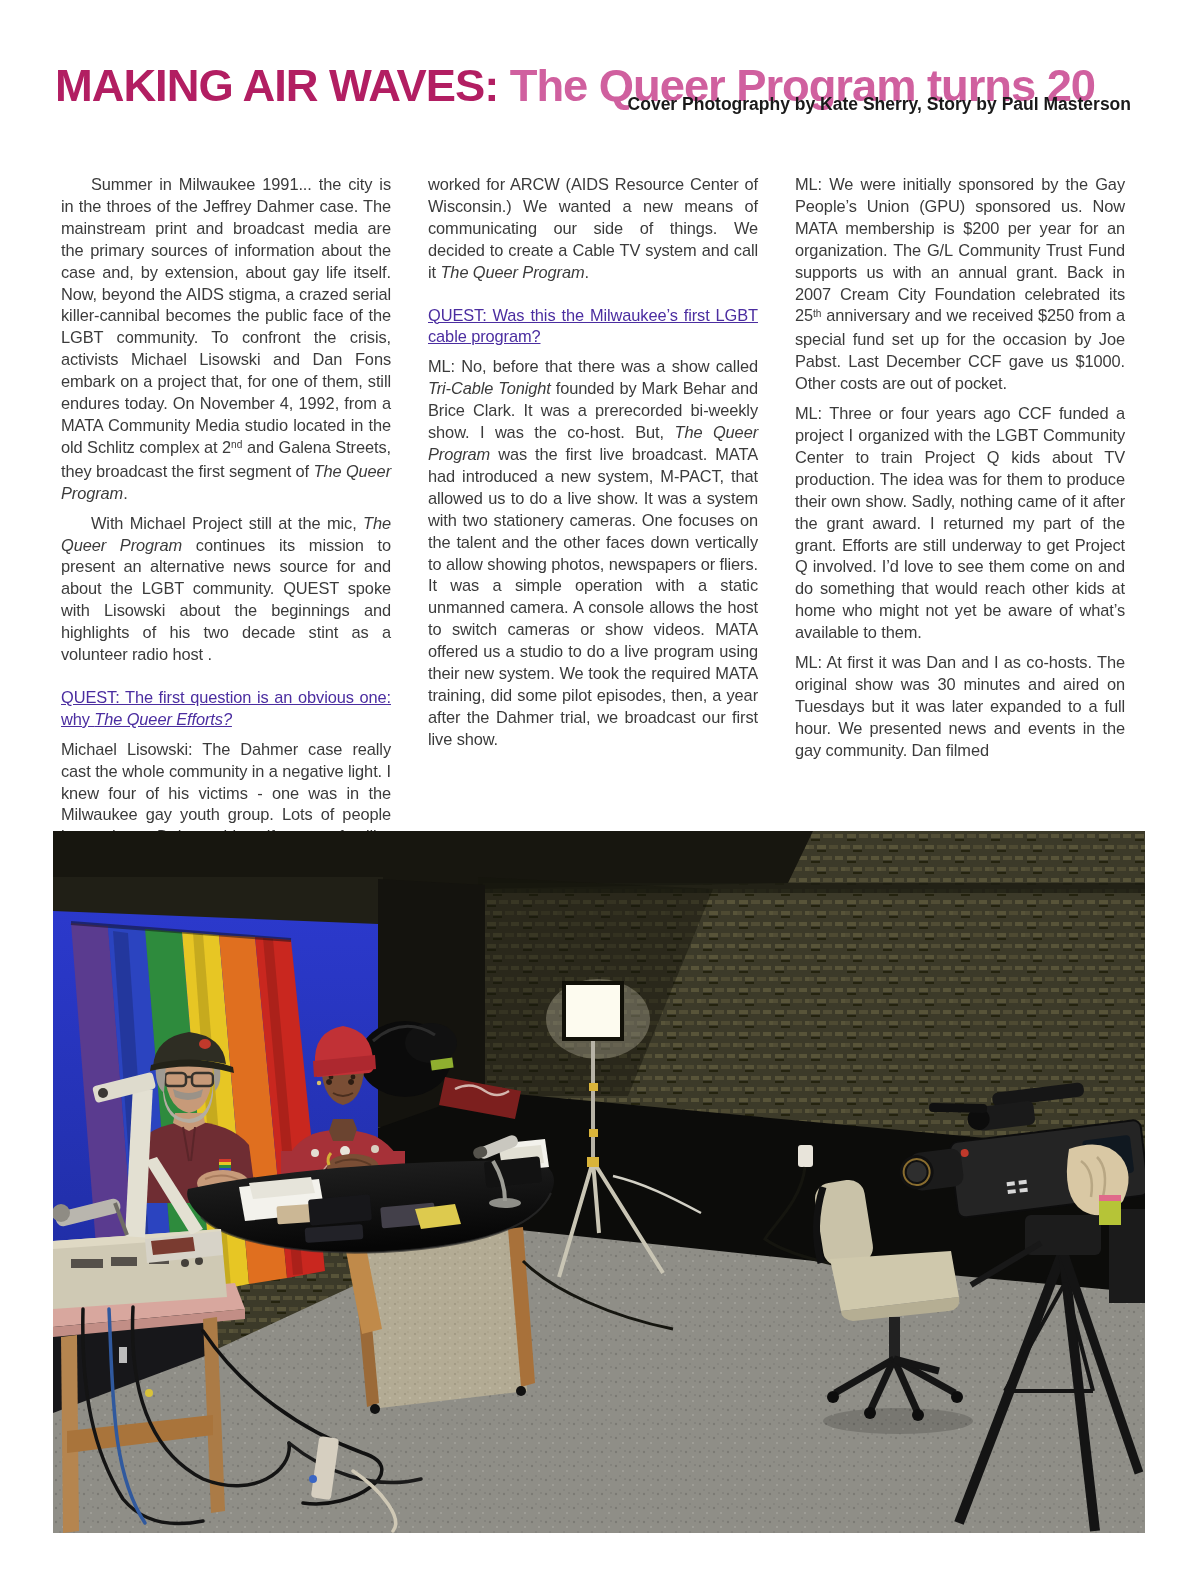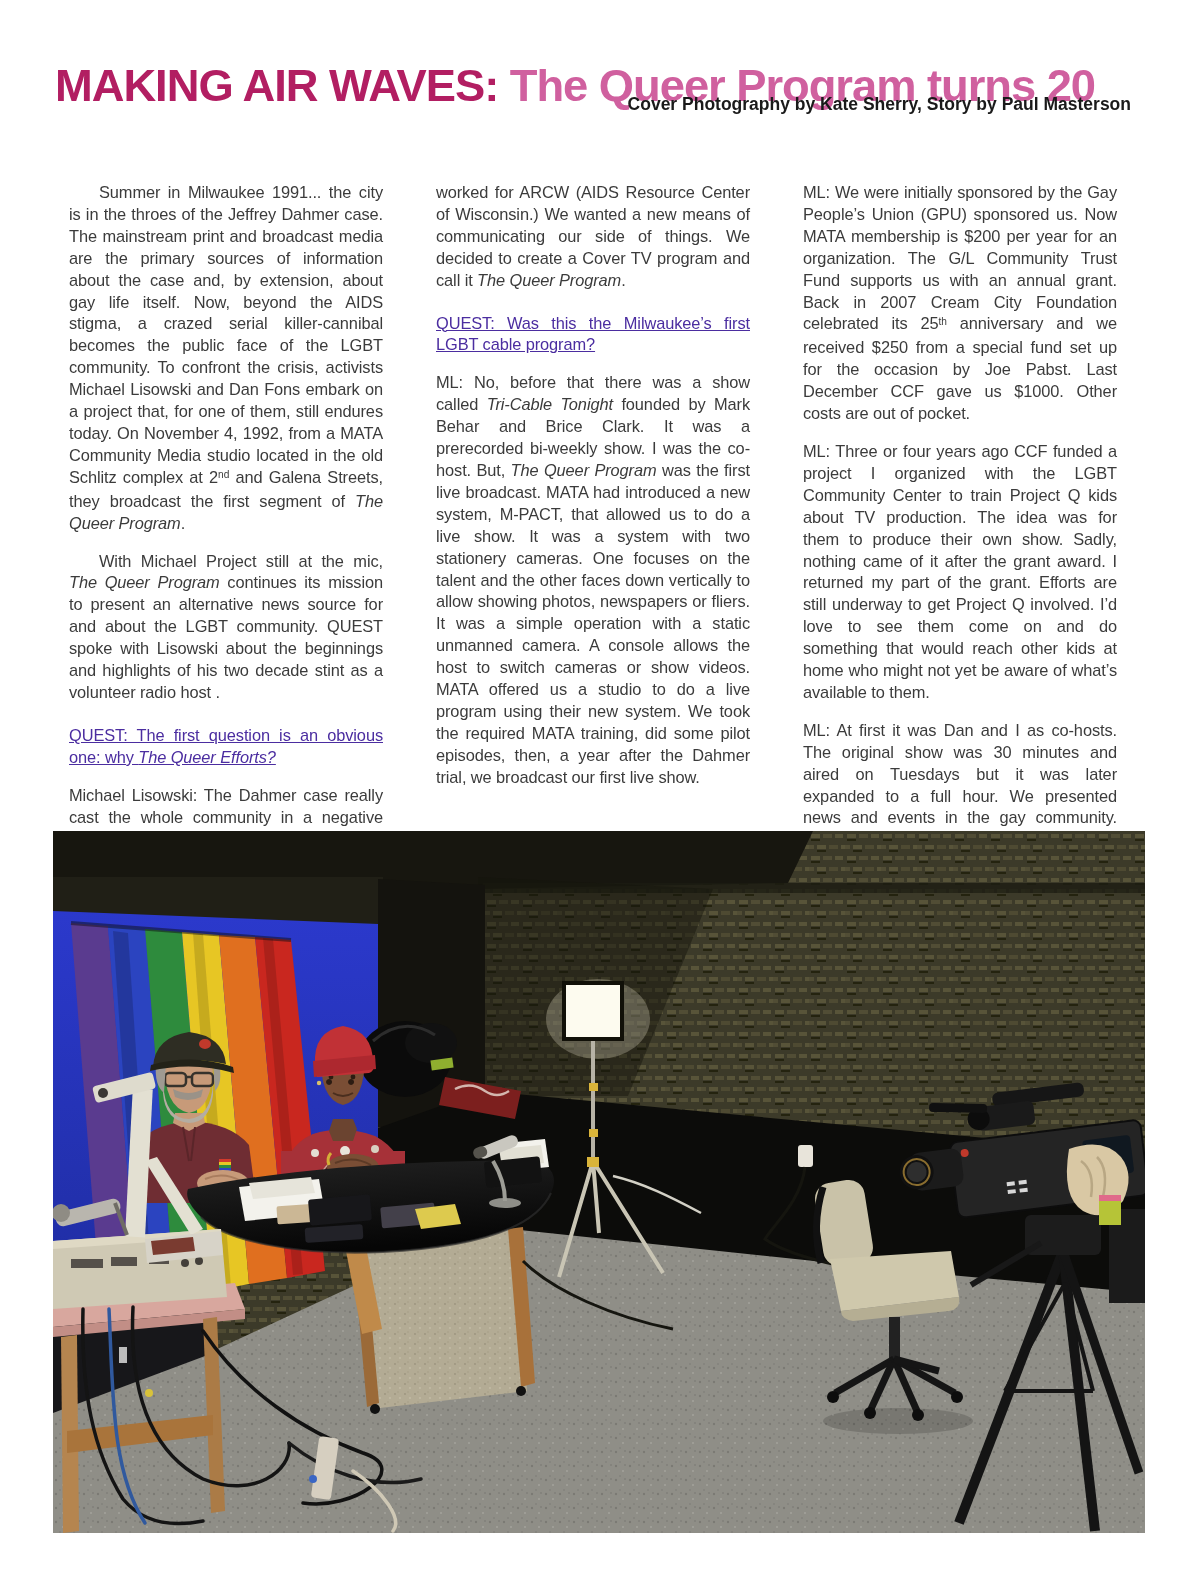--- a/index.html
+++ b/index.html
@@ -10,21 +10,21 @@
         font-family:"Liberation Sans", sans-serif;}
   .headline{position:absolute;left:55px;top:34px;width:1080px;white-space:nowrap;
             font-weight:800;font-size:44px;letter-spacing:-1px;line-height:1.05;
             transform:scaleX(1.03);transform-origin:left top;}
   .headline .t1{color:var(--c-head1);}
   .headline .t2{color:var(--c-head2);}
   .byline{position:absolute;right:64px;top:94px;font-weight:700;font-size:17.5px;color:var(--c-byline);}
   .columns{position:absolute;left:53px;top:166px;width:1080px;display:flex;gap:21px;}
   .col{width:346px;text-align:justify;color:var(--c-body);font-size:16.4px;line-height:21.9px;
        letter-spacing:-0.1px;}
-  .col p{margin:16px;}
+  .col p{margin:8px;}
   .col p.indent{text-indent:30px;}
   .col p.quest{color:var(--c-quest);margin-top:21px;text-decoration:underline;}
   .col span.i{font-style:italic;}
   .col span.sup{font-size:0.62em;position:relative;top:-0.45em;letter-spacing:0;}
   .photo{position:absolute;left:53px;top:831px;width:1092px;height:702px;}
   .photo svg{display:block;width:100%;height:100%;}
 </style>
 </head>
 <body>
 
@@ -35,21 +35,21 @@
   <div class="byline">Cover Photography by Kate Sherry,  Story by Paul Masterson</div>
 
   <div class="columns">
     <div class="col">
         <p class="body indent"><span>Summer in Milwaukee 1991... the city is in the throes of the Jeffrey Dahmer case. The mainstream print and broadcast media are the primary sources of information about the case and, by extension, about gay life itself. Now, beyond the AIDS stigma, a crazed serial killer-cannibal becomes the public face of the LGBT community. To confront the crisis, activists Michael Lisowski and Dan Fons embark on a project that, for one of them, still endures today. On November 4, 1992, from a MATA Community Media studio located in the old Schlitz complex at 2</span><span class="sup">nd</span><span> and Galena Streets, they broadcast the first segment of </span><span class="i">The Queer Program</span><span>.</span></p>
         <p class="body indent"><span>With Michael Project still at the mic, </span><span class="i">The Queer Program</span><span> continues its mission to present an alternative news source for and about the LGBT community. QUEST spoke with Lisowski about the beginnings and highlights of his two decade stint as a volunteer radio host .</span></p>
         <p class="quest"><span>QUEST: The first question is an obvious one: why </span><span class="i">The Queer Efforts?</span></p>
         <p class="answer"><span>Michael Lisowski:  The Dahmer case really cast the whole community in a negative light. I knew four of his victims - one was in the Milwaukee gay youth group. Lots of people knew them. Dahmer himself was a familiar face in the bars and the rumors were flying. Dan Fons was active in ACT-Up and we both</span></p>
       </div>
     <div class="col">
-        <p class="answer"><span>worked for ARCW (AIDS Resource Center of Wisconsin.) We wanted a new means of communicating our side of things. We decided to create a Cover TV program and call it </span><span class="i">The Queer Program</span><span>.</span></p>
+        <p class="answer"><span>worked for ARCW (AIDS Resource Center of Wisconsin.) We wanted a new means of communicating our side of things. We decided to create a Cable TV system and call it </span><span class="i">The Queer Program</span><span>.</span></p>
         <p class="quest"><span>QUEST: Was this the Milwaukee’s first LGBT cable program?</span></p>
         <p class="answer"><span>ML: No, before that there was a show called </span><span class="i">Tri-Cable Tonight</span><span> founded by Mark Behar and Brice Clark. It was a prerecorded bi-weekly show. I was the co-host. But, </span><span class="i">The Queer Program</span><span> was the first live broadcast. MATA had introduced a new system, M-PACT, that allowed us to do a live show.  It was a system with two stationery cameras. One focuses on the talent and the other faces down vertically to allow showing photos, newspapers or fliers. It was a simple operation with a static unmanned camera.  A console allows the host to switch cameras or show videos. MATA offered us a studio to do a live program using their new system.  We took the required MATA training, did some pilot episodes, then, a year after the Dahmer trial, we broadcast our first live show.</span></p>
       </div>
     <div class="col">
         <p class="answer"><span>ML: We were initially sponsored by the Gay People’s Union (GPU) sponsored us. Now MATA membership is $200 per year for an organization. The G/L Community Trust Fund supports us with an annual grant. Back in 2007 Cream City Foundation celebrated its 25</span><span class="sup">th</span><span> anniversary and we received $250 from a special fund set up for the occasion by Joe Pabst.  Last December CCF gave us $1000. Other costs are out of pocket.</span></p>
         <p class="answer"><span>ML: Three or four years ago CCF funded a project I organized with the LGBT Community Center to train Project Q kids about TV production. The idea was for them to produce their own show. Sadly, nothing came of it after the grant award. I returned my part of the grant. Efforts are still underway to get Project Q involved.  I’d love to see them come on and do something that would reach other kids at home who might not yet be aware of what’s available to them.</span></p>
         <p class="answer"><span>ML: At first it was Dan and I as co-hosts. The original show was 30 minutes and aired on Tuesdays but it was later expanded to a full hour. We presented news and events in the gay community.  Dan filmed</span></p>
       </div>
   </div>
 

